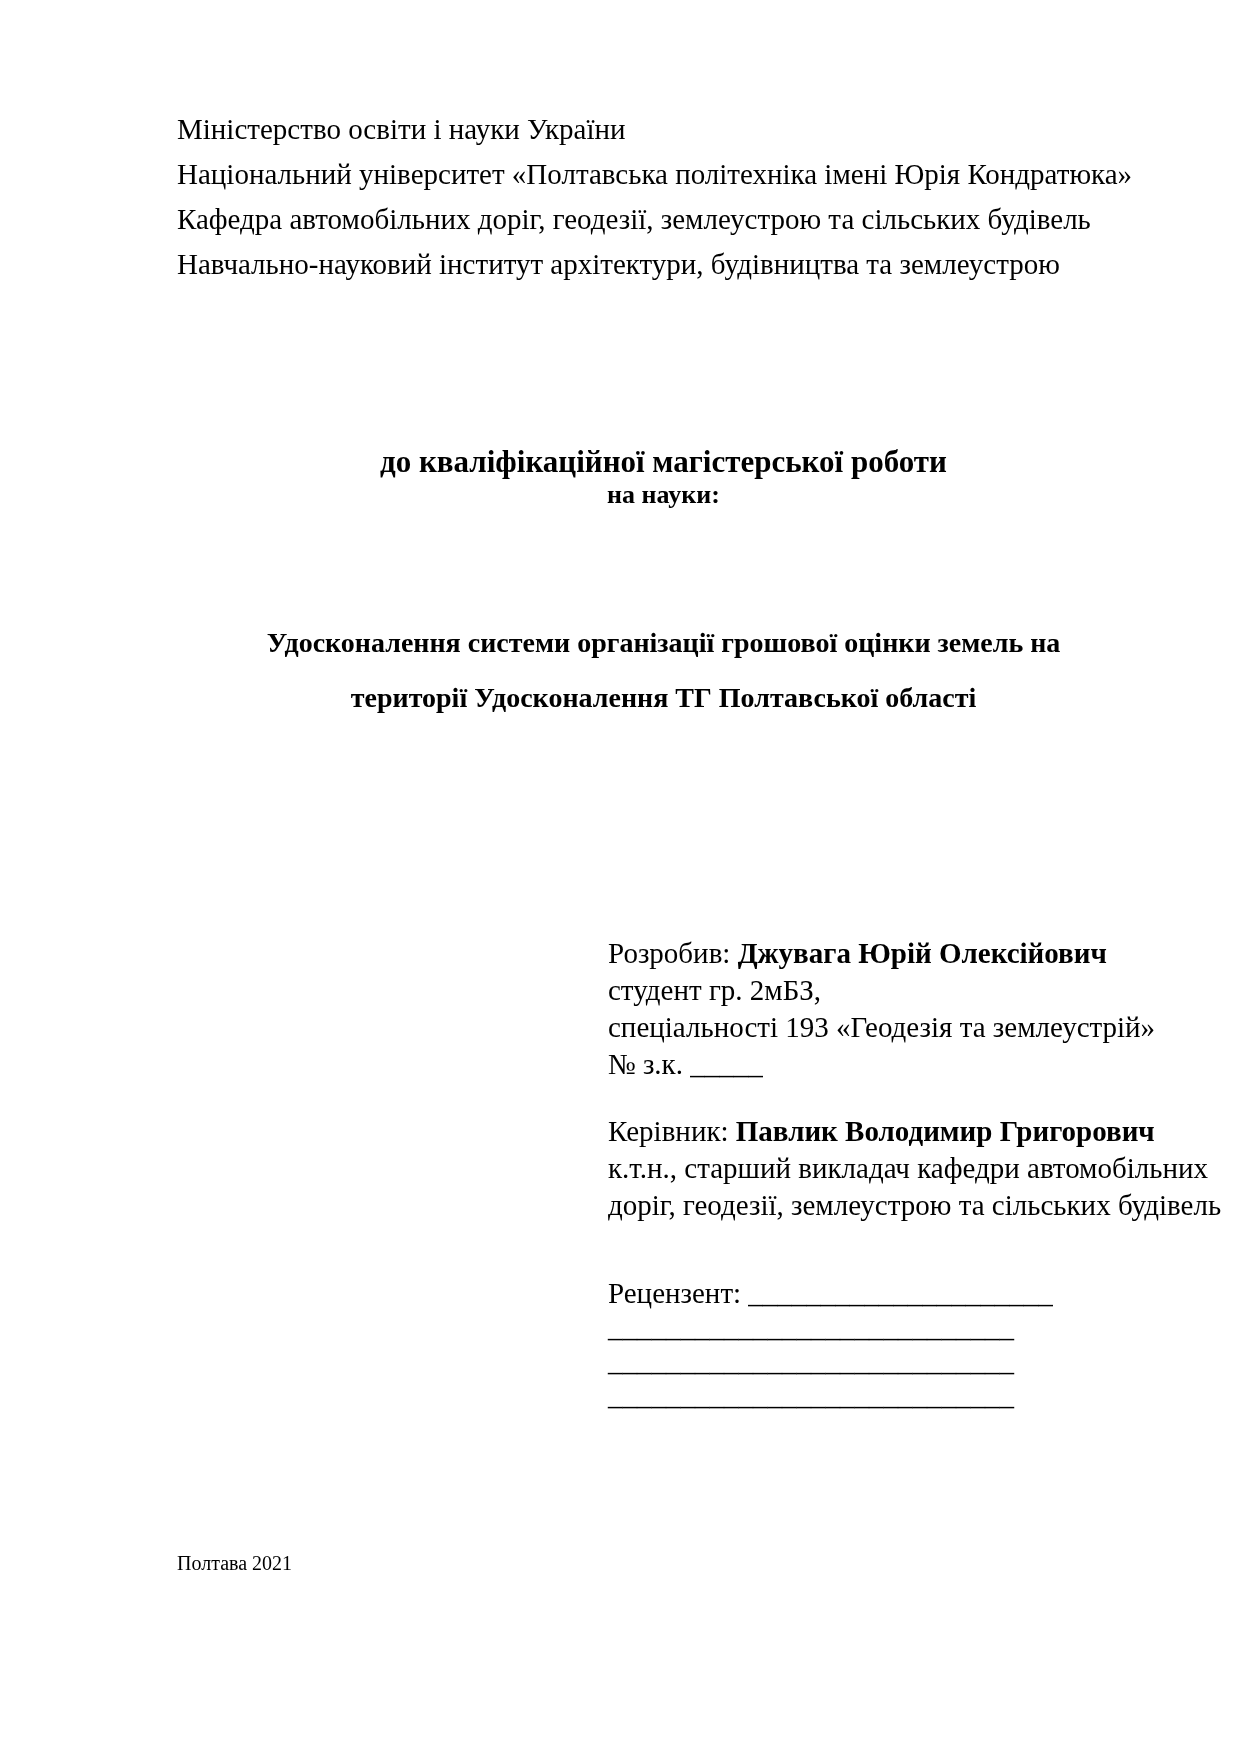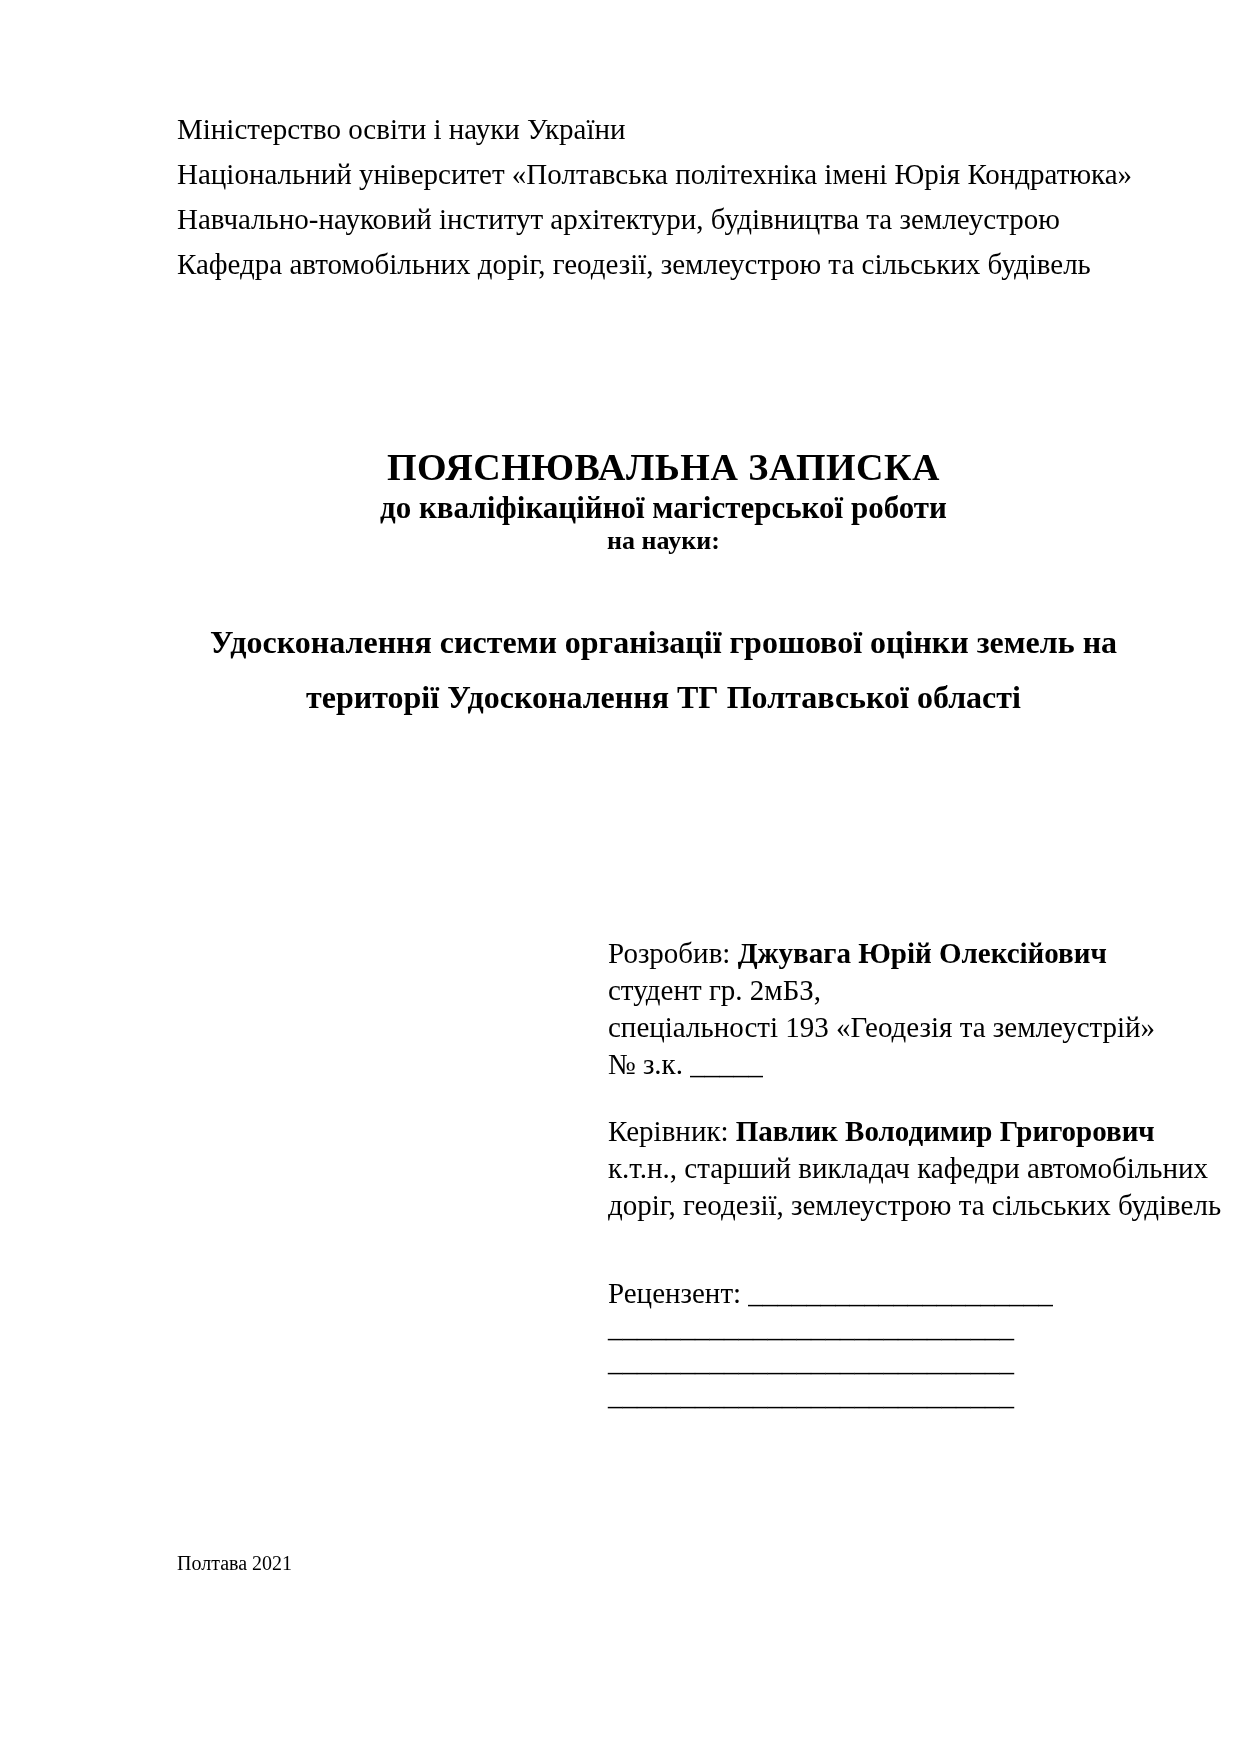--- a/index.html
+++ b/index.html
@@ -40,21 +40,21 @@
   .main-title   { font-size: 38px; line-height: 46px; letter-spacing: 0.5px; }
   .subtitle     { font-size: 31px; line-height: 36px; }
   .topic-label  { font-size: 26px; line-height: 30px; }
   
   .topic {
     position: absolute;
     top: 615px;
     left: 177px;
     width: 973px;
     text-align: center;
-    font-size: 32px;
+    font-size: 28px;
     font-weight: 700;
     line-height: 55px;
   }
   
   .credits {
     position: absolute;
     top: 935px;
     left: 608px;
     font-size: 29px;
   }
@@ -73,26 +73,25 @@
   }
 </style>
 </head>
 <body>
 
 <div class="page">
 
   <div class="header">
     <div class="hline">Міністерство освіти і науки України</div>
     <div class="hline">Національний університет «Полтавська політехніка імені Юрія Кондратюка»</div>
+    <div class="hline">Кафедра автомобільних доріг, геодезії, землеустрою та сільських будівель</div>
     <div class="hline">Навчально-науковий інститут архітектури, будівництва та землеустрою</div>
-    <div class="hline">Кафедра автомобільних доріг, геодезії, землеустрою та сільських будівель</div>
   </div>
 
   <div class="title-block">
-    <div class="main-title">ПОЯСНЮВАЛЬНА ЗАПИСКА</div>
     <div class="subtitle">до кваліфікаційної магістерської роботи</div>
     <div class="topic-label">на науки:</div>
   </div>
 
   <div class="topic">
     <div>Удосконалення системи організації грошової оцінки земель на</div>
     <div>території Удосконалення ТГ Полтавської області</div>
   </div>
 
   <div class="credits">

